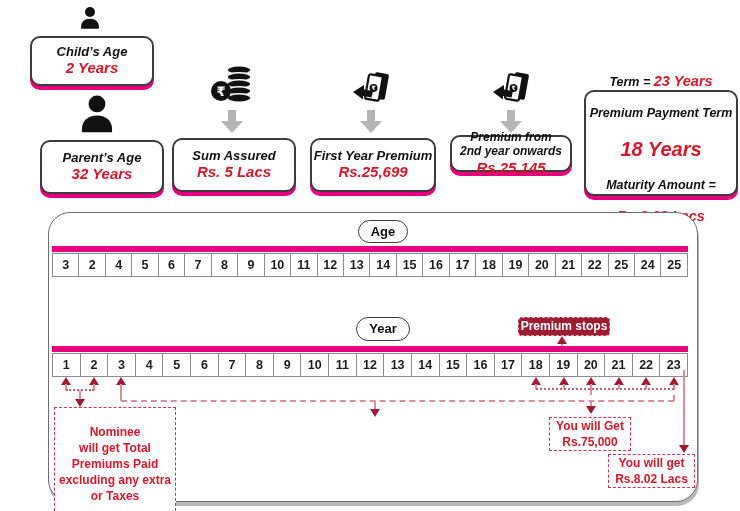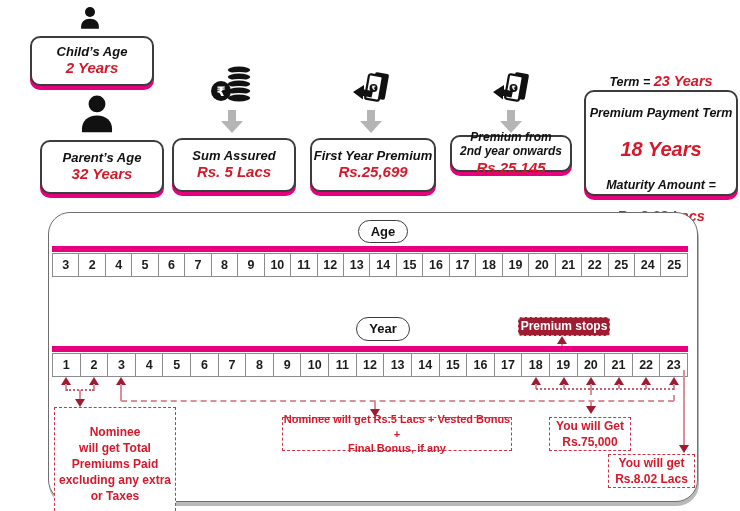--- a/index.html
+++ b/index.html
@@ -239,24 +239,20 @@
   <div class="ah-down" style="left:679px;top:445px"></div>
 
   <div class="dash-box" style="left:54px;top:407px;width:116px;height:82px;padding:15px 2px;display:flex;flex-direction:column;justify-content:center">
       <div class="ln">Nominee</div>
       <div class="ln">will get Total</div>
       <div class="ln">Premiums Paid</div>
       <div class="ln">excluding any extra</div>
       <div class="ln">or Taxes</div>
     </div>
 
-  <div class="dash-box" style="left:282px;top:417px;width:228px;height:32px;display:flex;flex-direction:column;justify-content:center">
-    <div class="ln" style="font-size:11px">Nominee will get Rs.5 Lacs + Vested Bonus +</div>
-    <div class="ln" style="font-size:11px">Final Bonus, if any</div>
-  </div>
 
   <div class="dash-box" style="left:549px;top:417px;width:80px;height:32px;display:flex;flex-direction:column;justify-content:center">
     <div class="ln">You will Get</div>
     <div class="ln">Rs.75,000</div>
   </div>
 
   <div class="dash-box" style="left:608px;top:454px;width:85px;height:32px;display:flex;flex-direction:column;justify-content:center">
     <div class="ln">You will get</div>
     <div class="ln">Rs.8.02 Lacs</div>
   </div>

